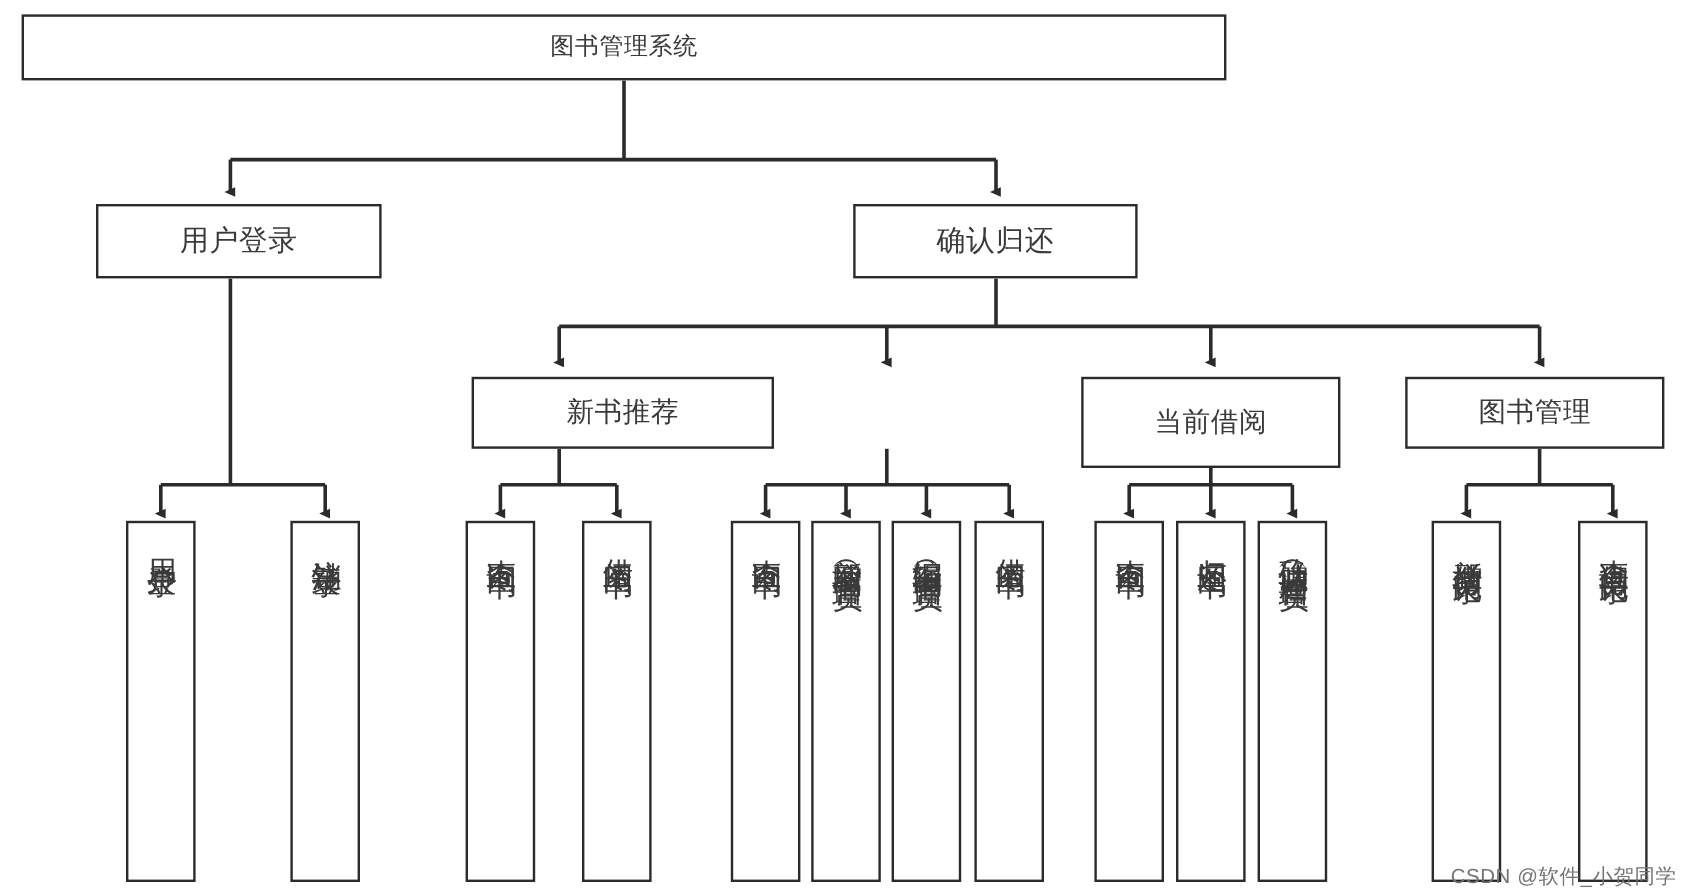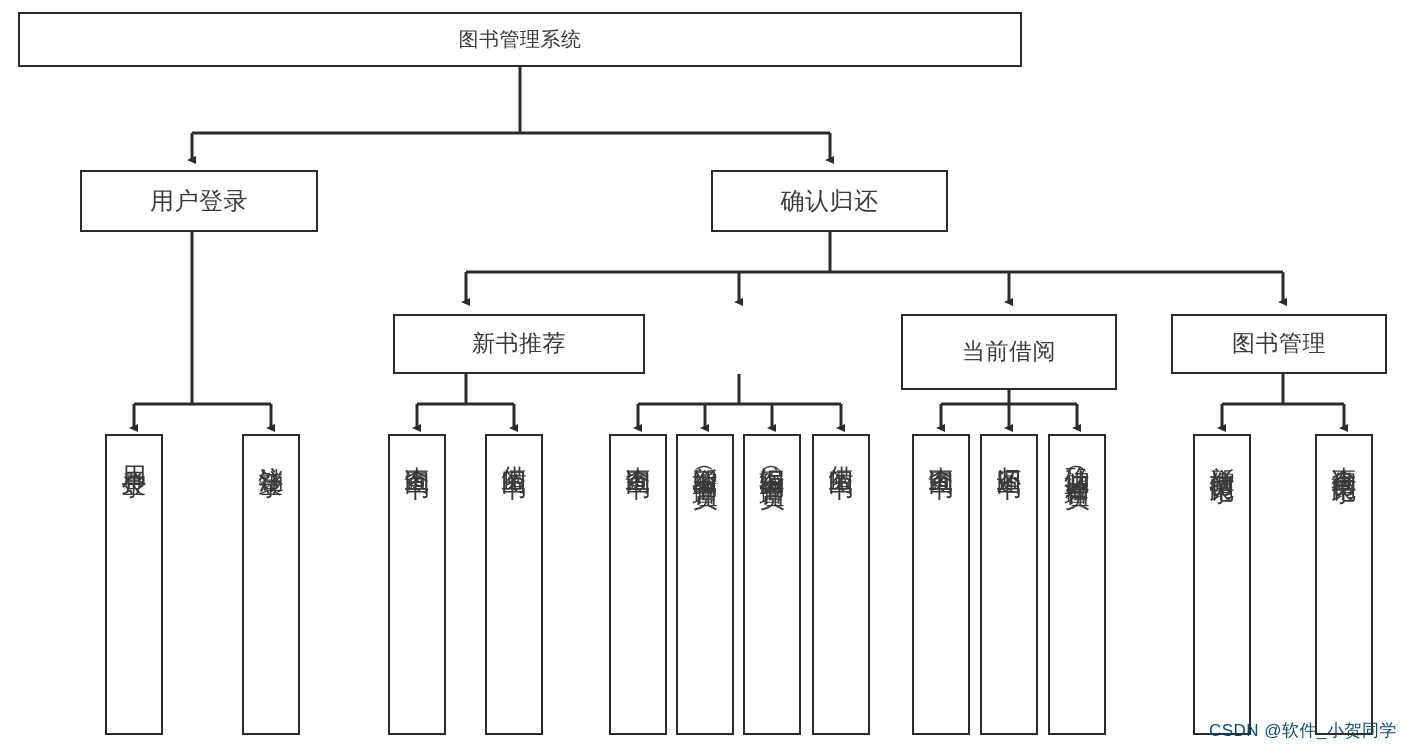--- a/index.html
+++ b/index.html
@@ -54,21 +54,21 @@
     text-orientation: upright;
     font-size: 25px;
     letter-spacing: 3px;
     line-height: 1.0;
   }
   .watermark {
     position: absolute;
     right: 8px;
     bottom: 5px;
     font-size: 17px;
-    color: #0c4a6e;
+    color: #737373;
     white-space: nowrap;
     letter-spacing: 0.5px;
   }
 </style>
 </head>
 <body>
 
 <div id="canvas">
 
   <svg class="connectors" viewBox="0 0 1405 747" xmlns="http://www.w3.org/2000/svg">

